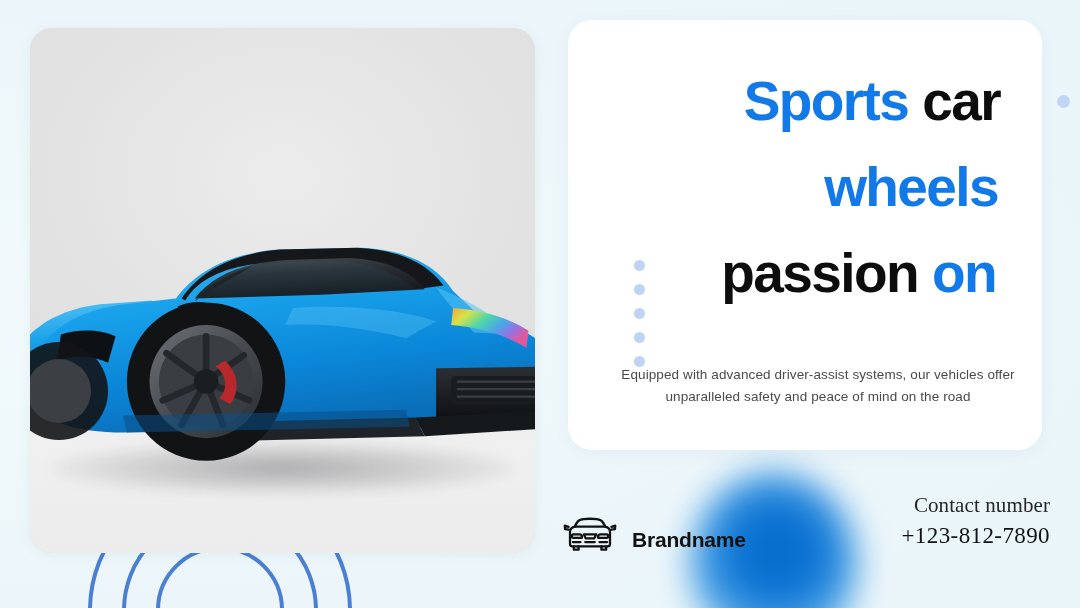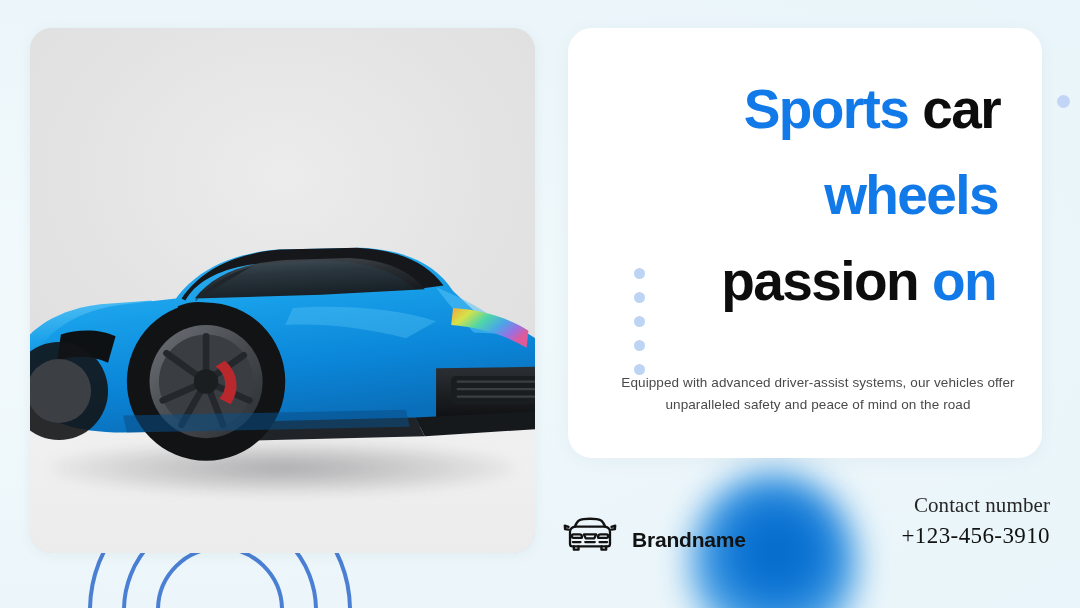--- a/index.html
+++ b/index.html
@@ -98,21 +98,21 @@
     left: -4%;
     bottom: 9%;
     width: 112%;
     height: 68%;
   }
 
   
   .card {
     position: absolute;
     left: 568px;
-    top: 28px;
+    top: 20px;
     width: 474px;
     height: 430px;
     background: #ffffff;
     border-radius: 24px;
     box-shadow: 0 3px 18px rgba(40,80,120,0.05);
   }
 
   .headline {
     position: absolute;
     left: 18px;
@@ -400,16 +400,16 @@
           <path d="M12 34 L12 37.5 L17 37.5 L17 34"></path>
           <path d="M41 34 L41 37.5 L46 37.5 L46 34"></path>
         </g>
       </svg>
     </span>
     <span class="brand-name">Brandname</span>
   </div>
 
   <div class="contact">
     <div class="contact-label">Contact number</div>
-    <div class="contact-number">+123-456-3910</div>
+    <div class="contact-number">+123-812-7890</div>
   </div>
 
 </div>
 
 </body></html>

